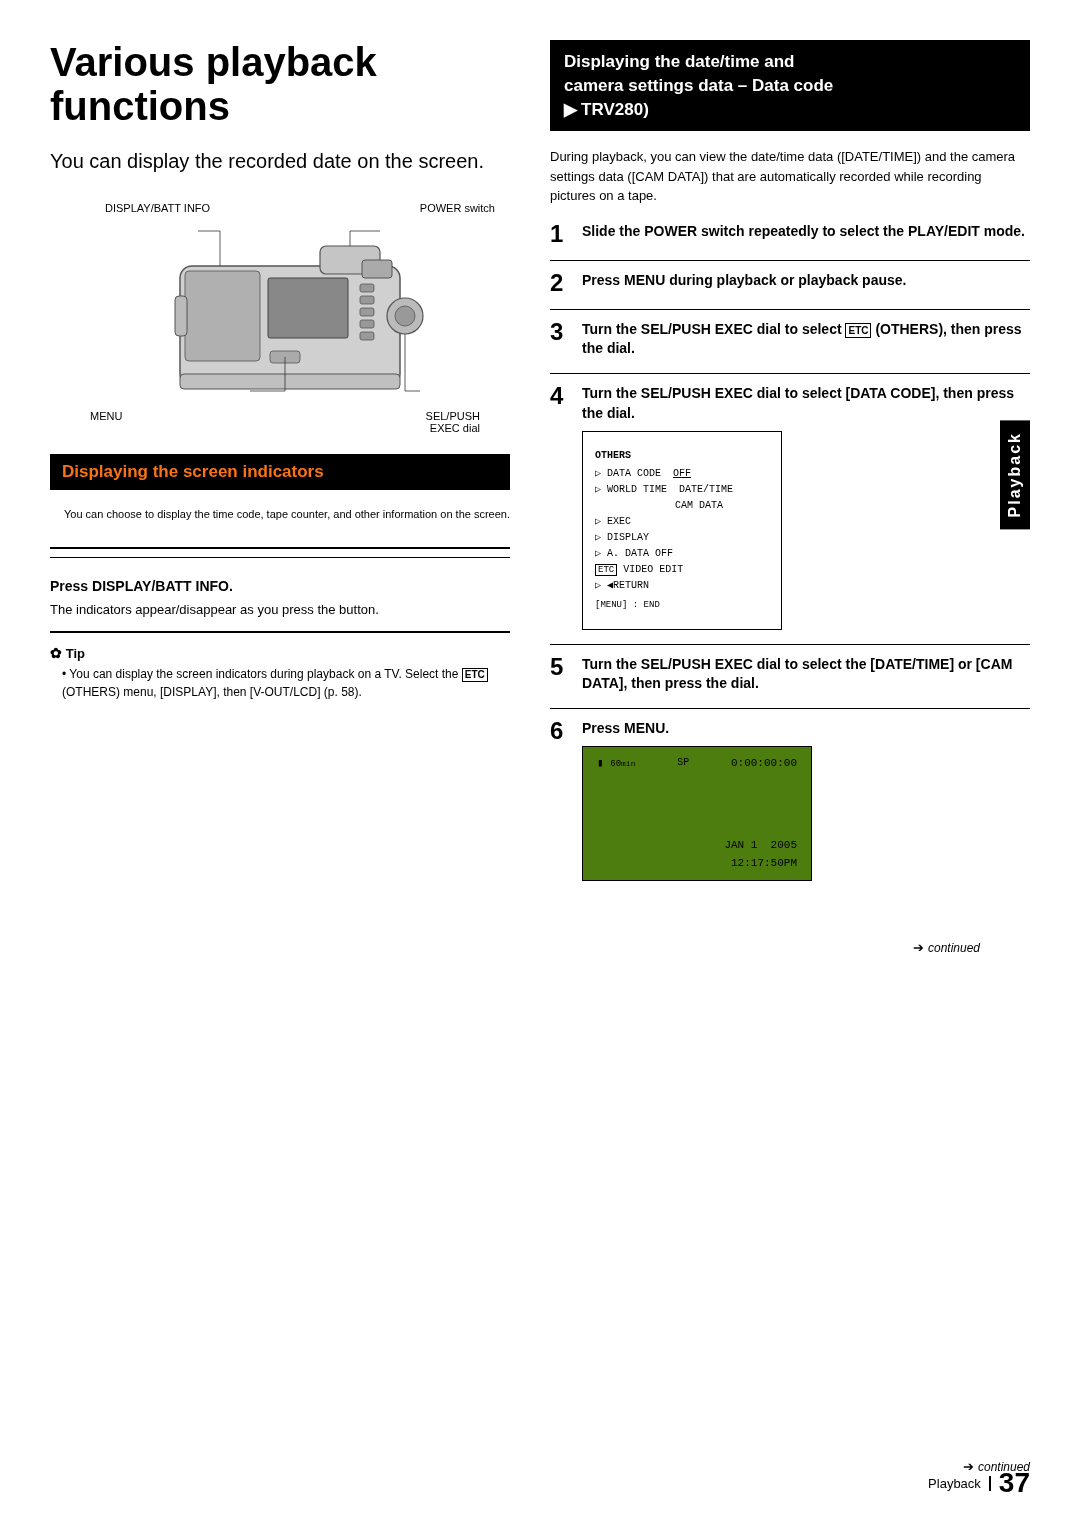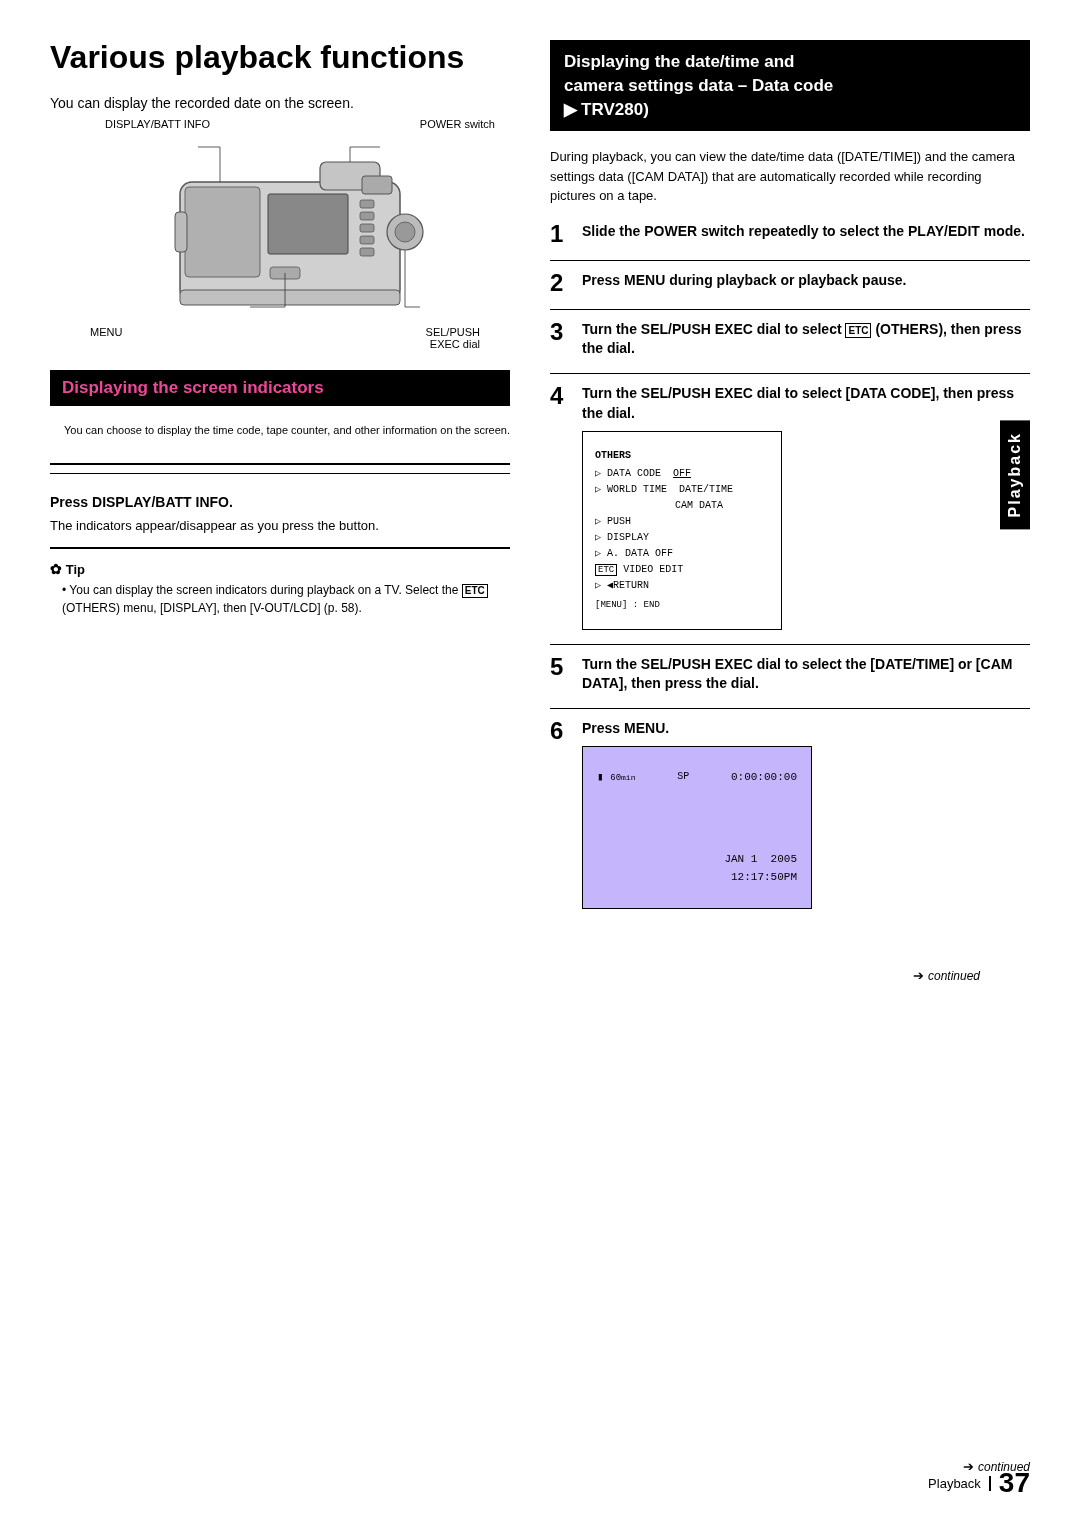--- a/index.html
+++ b/index.html
@@ -30,50 +30,50 @@
       width: 460px;
       flex-shrink: 0;
     }
 
     .right-col {
       flex: 1;
     }
 
     
     .main-title {
-      font-size: 32px;
+      font-size: 40px;
       font-weight: 900;
       line-height: 1.1;
       margin-bottom: 18px;
       font-family: Arial, Helvetica, sans-serif;
     }
 
     .intro-text {
-      font-size: 14px;
-      margin-bottom: 4px;
+      font-size: 20px;
+      margin-bottom: 26px;
       line-height: 1.5;
     }
 
     
     .camera-diagram {
       width: 100%;
       margin-bottom: 20px;
       position: relative;
     }
 
     
     .camera-svg {
       width: 320px;
       height: 190px;
     }
 
     
     .section-header {
       background: #000;
-      color: #ec4899;
+      color: #f97316;
       font-size: 17px;
       font-weight: 900;
       padding: 8px 12px;
       margin-bottom: 16px;
     }
 
     .section-body-text {
       font-size: 11px;
       line-height: 1.5;
       margin-bottom: 24px;
@@ -205,27 +205,27 @@
     }
 
     .menu-screenshot .menu-footer {
       margin-top: 4px;
       font-size: 9px;
     }
 
     
     .display-screenshot {
       border: 1px solid #000;
-      padding: 22px 14px;
+      padding: 8px 14px;
       font-size: 11px;
       line-height: 1.6;
       margin-top: 8px;
       width: 230px;
       font-family: 'Courier New', monospace;
-      background: #c4b5fd;
+      background: #4d7c0f;
     }
 
     .display-top-row {
       display: flex;
       justify-content: space-between;
       font-size: 11px;
       margin-bottom: 4px;
     }
 
     .display-bottom-row {
@@ -413,21 +413,21 @@
       <div class="step">
         <div class="step-number">4</div>
         <div class="step-content">
           <div class="step-text">Turn the <span class="bold">SEL/PUSH EXEC dial</span> to select <span class="bold">[DATA CODE], then press the dial.</span></div>
 
           <div class="menu-screenshot">
             <div class="menu-title">OTHERS</div>
             <div>▷ DATA CODE &nbsp;<u>OFF</u></div>
             <div>▷ WORLD TIME &nbsp;DATE/TIME</div>
             <div style="padding-left:80px;">CAM DATA</div>
-            <div>▷ PUSH</div>
+            <div>▷ EXEC</div>
             <div>▷ DISPLAY</div>
             <div>▷ A. DATA OFF</div>
             <div><span style="border:1px solid #000;font-size:9px;padding:0 2px;">ETC</span> VIDEO EDIT</div>
             <div>▷ ◀RETURN</div>
             <div class="menu-footer">[MENU] : END</div>
           </div>
         </div>
       </div>
       <div class="right-divider"></div>
 

